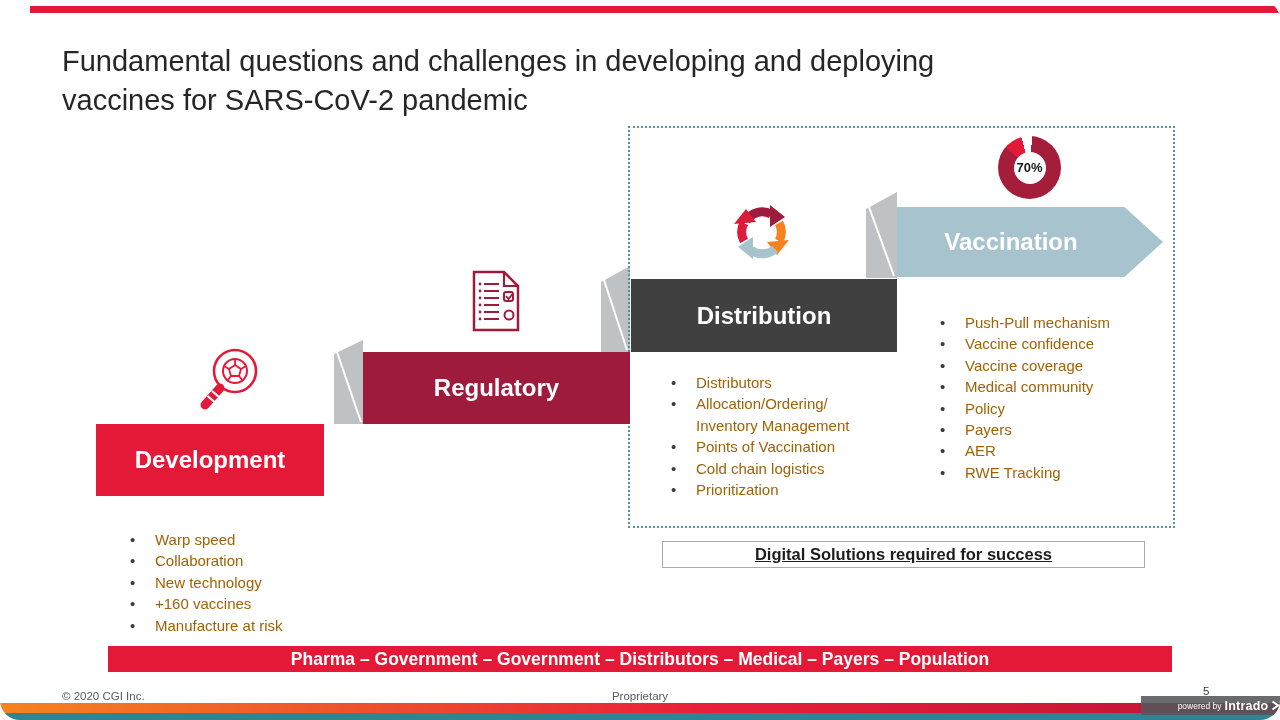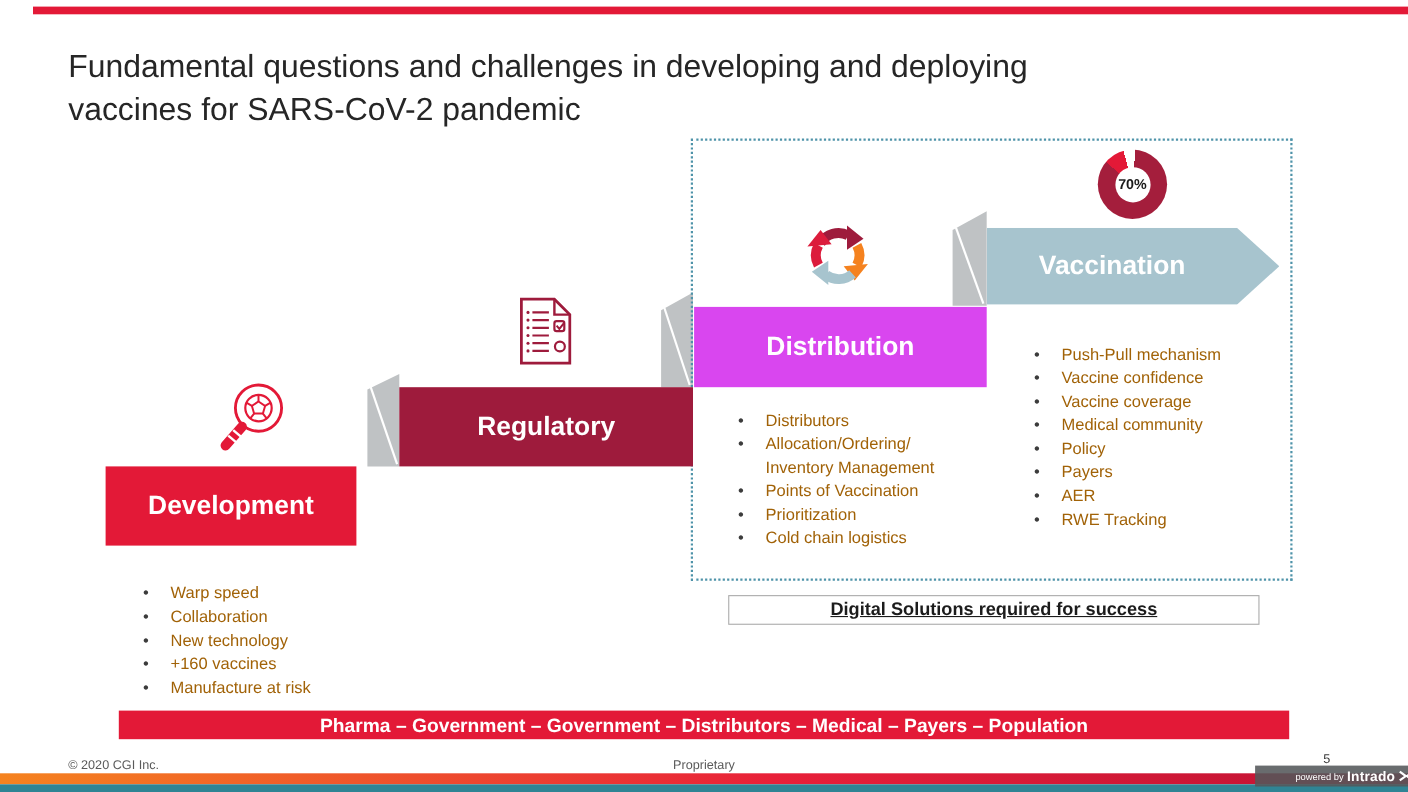--- a/index.html
+++ b/index.html
@@ -1,18 +1,18 @@
 <!DOCTYPE html>
 <html><head>
 <meta charset="utf-8">
 <style>
   html,body { margin:0; padding:0; background:#fff; }
   .slide {
     position:relative; width:1280px; height:720px; background:#ffffff;
-    font-family:"Liberation Sans", sans-serif; overflow:hidden;
+    font-family:"Liberation Sans", sans-serif; overflow:hidden;border-radius:20px;
   }
   .abs { position:absolute; }
 
   .top-bar { left:30px; top:6px; width:1250px; height:7px; background:#E31937; }
 
   .title {
     left:62px; top:42px; width:990px;
     font-size:29px; line-height:39px; font-weight:400; color:#262626;
     white-space:pre-line; letter-spacing:0;
   }
@@ -23,21 +23,21 @@
   }
 
   .connectors { left:0; top:0; width:1280px; height:720px; pointer-events:none; }
 
   .bar {
     height:72px; display:flex; align-items:center; justify-content:center;
     color:#ffffff; font-weight:bold; font-size:24px;
   }
   .bar-dev  { left:96px;  top:424px; width:228px; background:#E31937; }
   .bar-reg  { left:363px; top:352px; width:267px; background:#9E1B3C; }
-  .bar-dist { left:631px; top:279px; width:266px; background:#d946ef; height:73px; }
+  .bar-dist { left:631px; top:279px; width:266px; background:#404040; height:73px; }
   .arrow-vacc {
     left:897px; top:207px; width:266px; height:70px; background:#A7C4CE;
     clip-path:polygon(0 0, 85.5% 0, 100% 50%, 85.5% 100%, 0 100%);
     display:flex; align-items:center; justify-content:center;
     color:#fff; font-weight:bold; font-size:24px;
   }
   .arrow-vacc span { padding-right:38px; }
 
   .icon-dev  { left:195px; top:344px; }
   .icon-reg  { left:466px; top:268px; }
@@ -176,22 +176,22 @@
     <polygon points="5,25 17,10 27,23" fill="#DC1C3C"></polygon>
   </svg>
   <div class="abs bar bar-dist">
     <span>Distribution</span>
   </div>
   <ul class="abs bullets list-dist">
     <li>Distributors</li>
     <li>Allocation/Ordering/
 Inventory Management</li>
     <li>Points of Vaccination</li>
+    <li>Cold chain logistics</li>
     <li>Prioritization</li>
-    <li>Cold chain logistics</li>
   </ul>
 
   <div class="abs donut">
     <div class="donut-hole">
       <span class="donut-label">70%</span>
     </div>
   </div>
   <div class="abs arrow-vacc">
     <span>Vaccination</span>
   </div>

